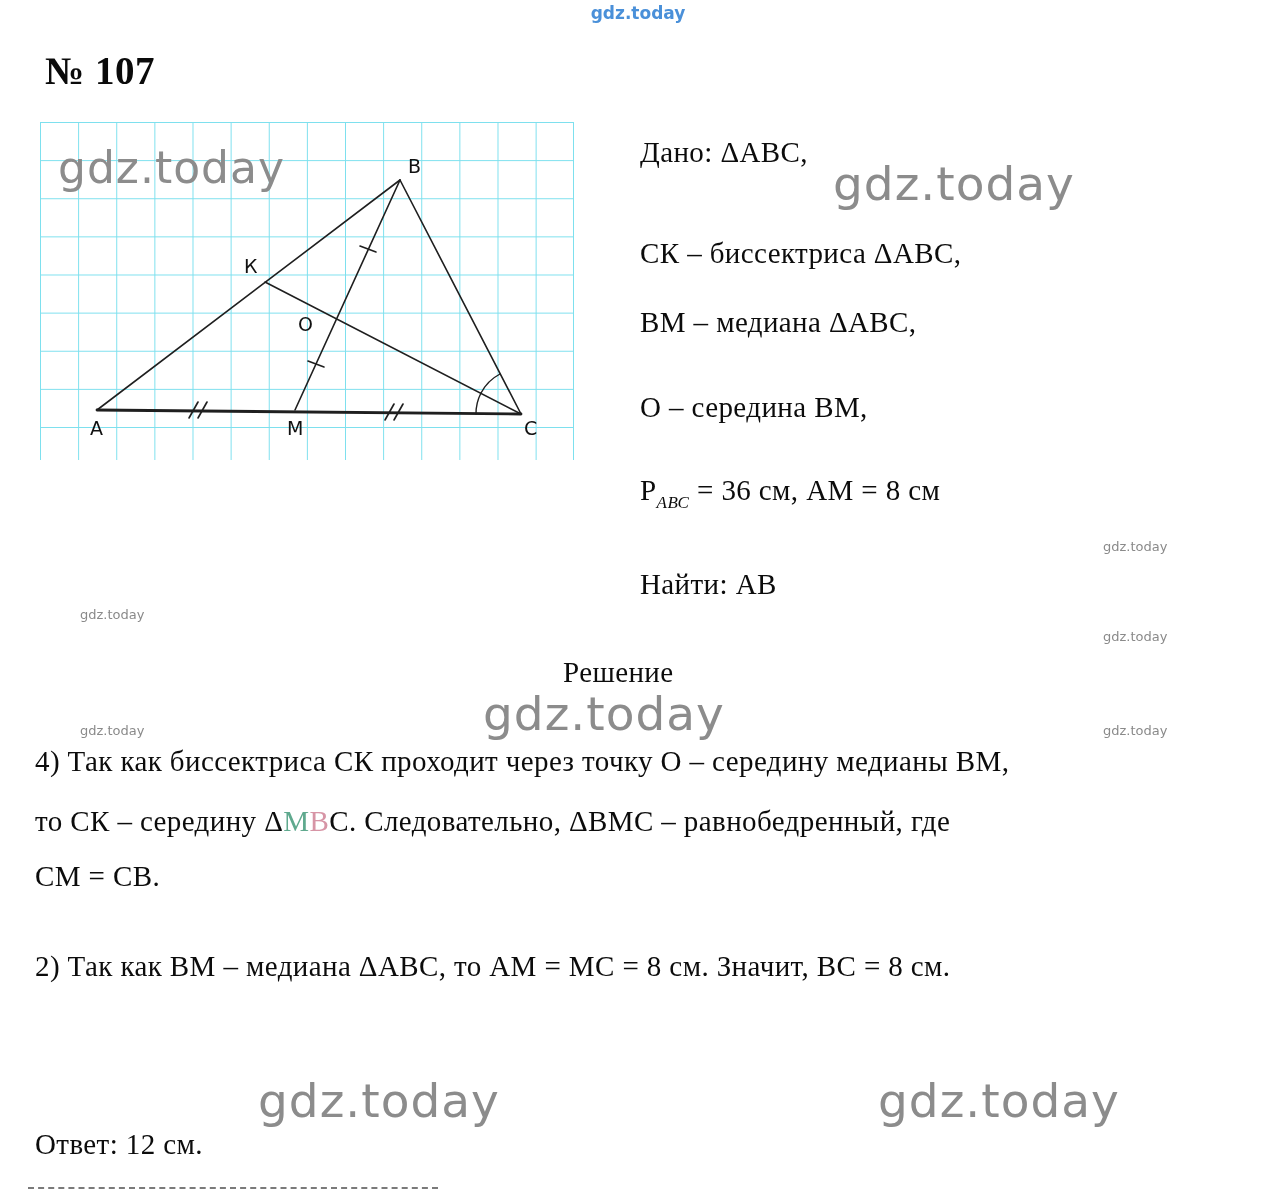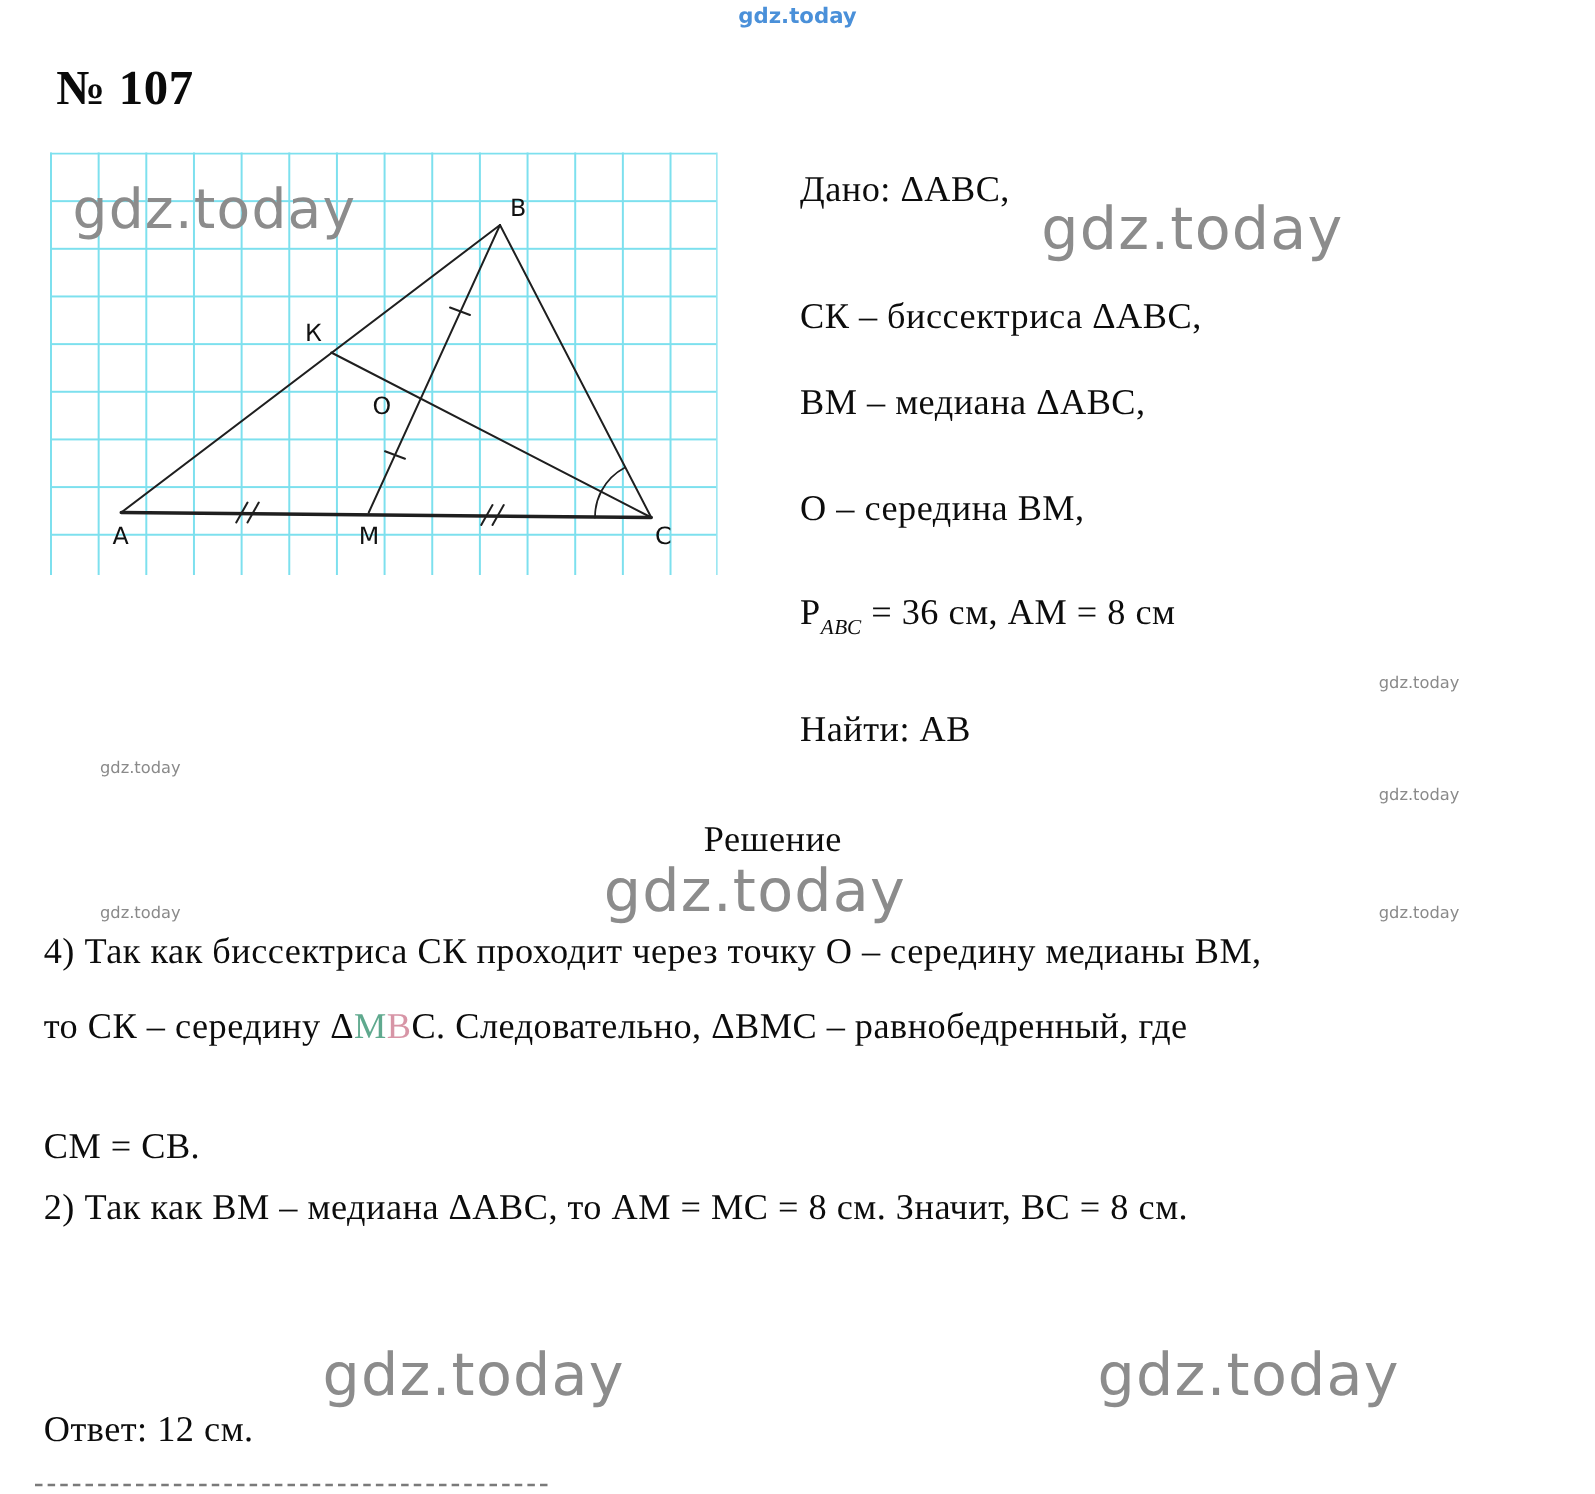--- a/index.html
+++ b/index.html
@@ -99,21 +99,21 @@
   <div class="abs wm wm-sm" style="left:80px;   top:723px;">gdz.today</div>
   <div class="abs wm wm-sm" style="left:1103px; top:723px;">gdz.today</div>
 
   <div class="abs doc-text" style="left:563px; top:656px;">Решение</div>
   <div class="abs wm wm-lg" style="left:483px; top:686px;">gdz.today</div>
 
   <div class="abs doc-text" style="left:35px; top:745px;">4) Так как биссектриса СК проходит через точку О – середину медианы ВМ,</div>
   <div class="abs doc-text" style="left:35px; top:805px;">
     <span>то СК – середину Δ</span><span class="hl-m">М</span><span class="hl-v">В</span><span>С. Следовательно, ΔВМС – равнобедренный, где</span>
   </div>
-  <div class="abs doc-text" style="left:35px; top:901px;text-align:center;">СМ = СВ.</div>
+  <div class="abs doc-text" style="left:35px; top:860px;text-align:center;">СМ = СВ.</div>
 
   <div class="abs doc-text" style="left:35px; top:950px;">2) Так как ВМ – медиана ΔАВС, то АМ = МС = 8 см. Значит, ВС = 8 см.</div>
 
 
   <div class="abs wm wm-lg" style="left:258px; top:1073px;">gdz.today</div>
   <div class="abs wm wm-lg" style="left:878px; top:1073px;">gdz.today</div>
 
   <div class="abs doc-text" style="left:35px; top:1128px;text-align:right;">Ответ: 12 см.</div>
 
   <div class="abs divider" style="left:28px; top:1187px;"></div>

